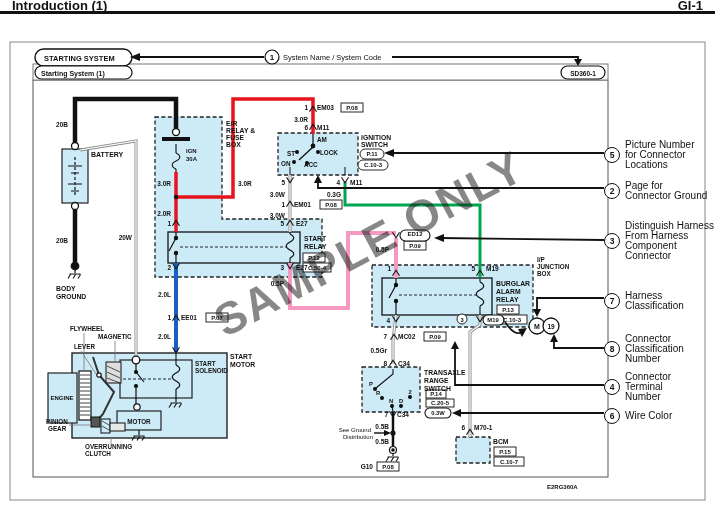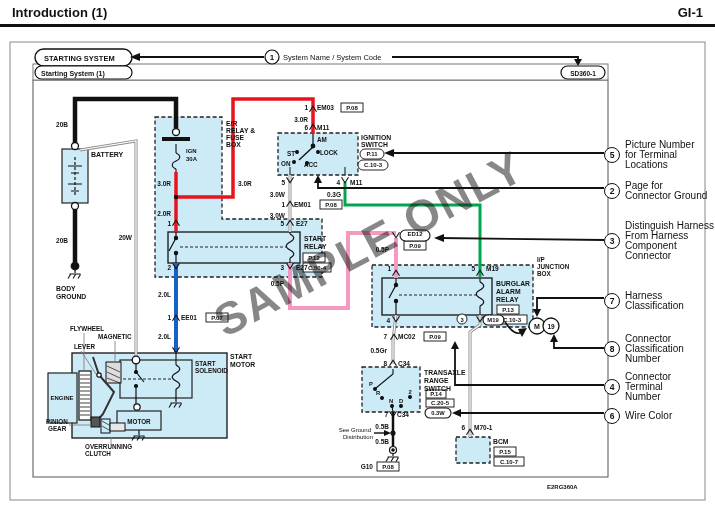--- a/index.html
+++ b/index.html
@@ -1,18 +1,18 @@
 <!DOCTYPE html>
 <html><head>
 <meta charset="utf-8">
 <style>
   html,body{margin:0;padding:0;background:#e8e8e8;}
   #page{width:715px;height:511px;position:relative;background:#fff;
         font-family:"Liberation Sans",sans-serif;overflow:hidden;}
-  .hdr{position:absolute;top:0;left:0;width:715px;height:27px;border-bottom:3px solid #111;
+  .hdr{position:absolute;top:0;left:0;width:715px;height:14px;border-bottom:3px solid #111;
        box-sizing:border-box;display:flex;justify-content:space-between;align-items:center;
        padding:0 12px;font-weight:bold;font-size:13px;color:#111;background:#fff;}
   #diagram-svg{position:absolute;left:0;top:0;}
   svg text{font-family:"Liberation Sans",sans-serif;fill:#111;}
   #callouts{position:absolute;left:0;top:0;width:715px;height:511px;pointer-events:none;}
   .callout{position:absolute;left:604px;display:flex;align-items:center;gap:5px;}
   .cnum{width:14px;height:14px;border:1.5px solid #111;border-radius:50%;
         font-weight:bold;font-size:8.5px;line-height:14px;text-align:center;
         flex:0 0 14px;background:#fff;color:#111;}
   .ctext{font-size:10px;line-height:10px;color:#111;white-space:nowrap;}
@@ -383,21 +383,21 @@
         <text x="551" y="329" text-anchor="middle" font-size="6.5" font-weight="bold">19</text>
         <text x="547" y="489" text-anchor="start" font-size="6" font-weight="bold">E2RG360A</text>
       </g>
   </svg>
 
   <div id="callouts">
       <div class="callout" style="top: 140px;">
         <span class="cnum">5</span>
         <div class="ctext">
           <div>Picture Number</div>
-          <div>for Terminal</div>
+          <div>for Connector</div>
           <div>Locations</div>
         </div>
       </div>
       <div class="callout" style="top: 181px;">
         <span class="cnum">2</span>
         <div class="ctext">
           <div>Page for</div>
           <div>Connector Ground</div>
         </div>
       </div>

